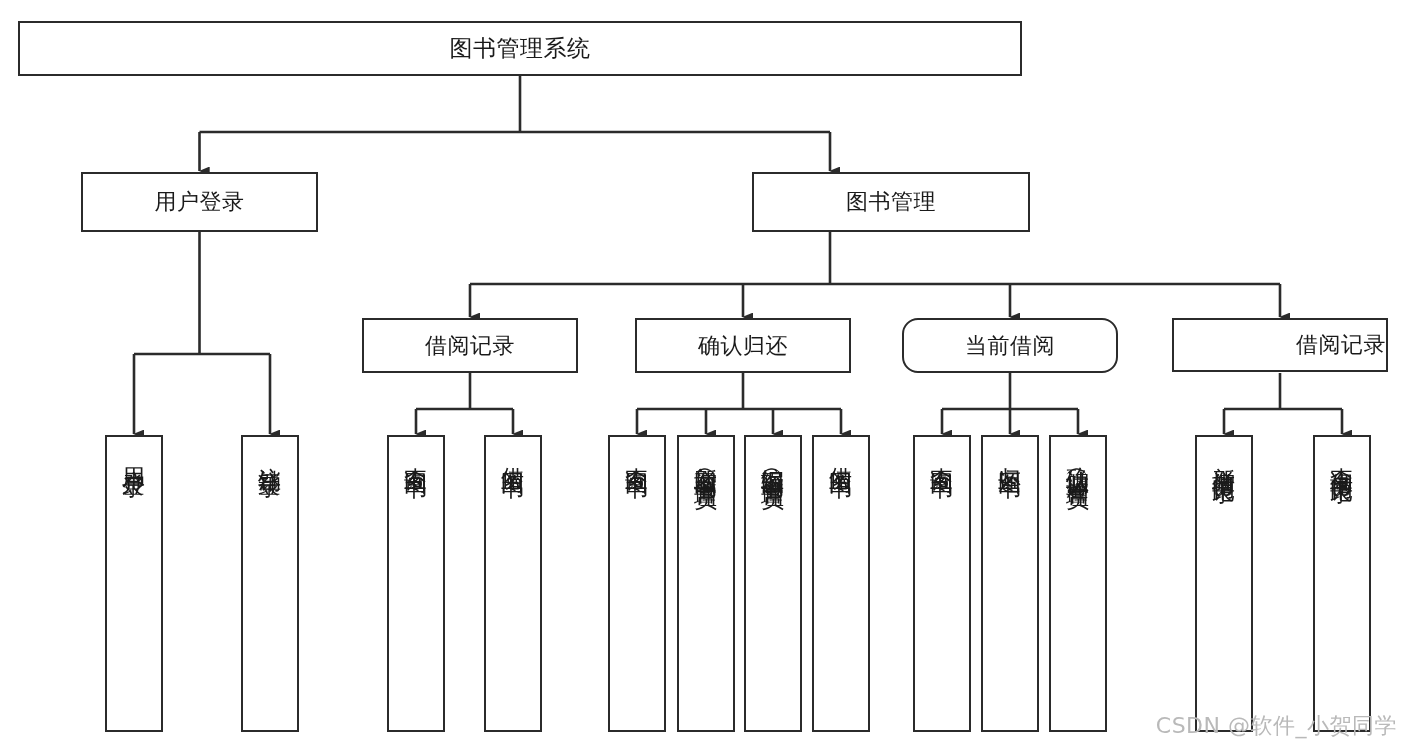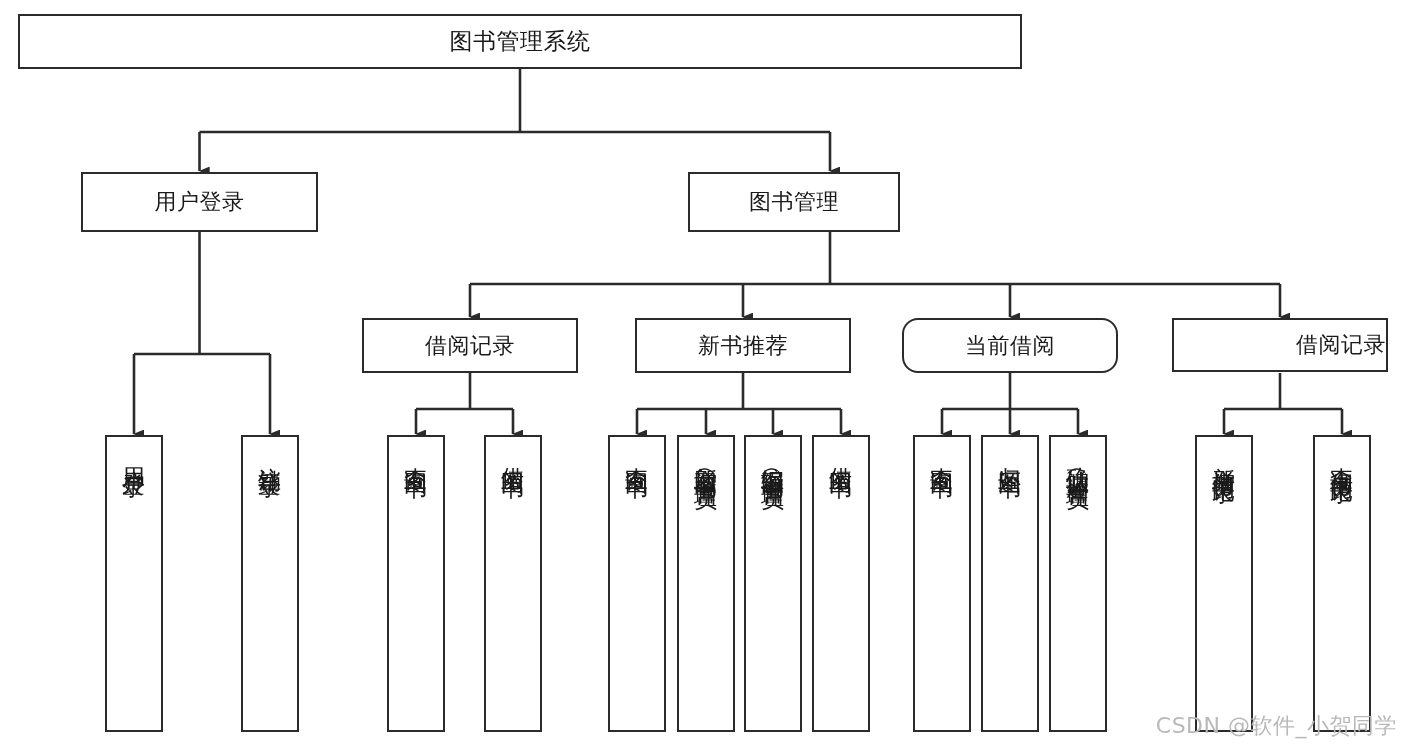--- a/index.html
+++ b/index.html
@@ -113,34 +113,34 @@
         <path d="M 1010 409 L 1010 434" marker-end="url(#arrowhead)"></path>
         <path d="M 1078 409 L 1078 434" marker-end="url(#arrowhead)"></path>
         <path d="M 1280 373 L 1280 409"></path>
         <path d="M 1224 409 L 1342 409"></path>
         <path d="M 1224 409 L 1224 434" marker-end="url(#arrowhead)"></path>
         <path d="M 1342 409 L 1342 434" marker-end="url(#arrowhead)"></path>
       </g>
   </svg>
 
   <div id="node-layer">
-      <div class="node horiz root" style="left: 18px; top: 14px; width: 1004px; height: 55px;">
+      <div class="node horiz root" style="left: 18px; top: 21px; width: 1004px; height: 55px;">
         <span class="node-label">图书管理系统</span>
       </div>
       <div class="node horiz" style="left: 81px; top: 172px; width: 237px; height: 60px;">
         <span class="node-label">用户登录</span>
       </div>
-      <div class="node horiz" style="left: 688px; top: 172px; width: 212px; height: 60px;">
+      <div class="node horiz" style="left: 752px; top: 172px; width: 278px; height: 60px;">
         <span class="node-label">图书管理</span>
       </div>
       <div class="node horiz" style="left: 362px; top: 318px; width: 216px; height: 55px;">
         <span class="node-label">借阅记录</span>
       </div>
       <div class="node horiz" style="left: 635px; top: 318px; width: 216px; height: 55px;">
-        <span class="node-label">新书推荐</span>
+        <span class="node-label">确认归还</span>
       </div>
       <div class="node horiz" style="left: 902px; top: 318px; width: 216px; height: 55px; border-radius: 16px;">
         <span class="node-label">当前借阅</span>
       </div>
       <div class="node horiz" style="left: 1172px; top: 318px; width: 216px; height: 54px; justify-content: flex-end;">
         <span class="node-label">借阅记录</span>
       </div>
       <div class="node leaf" style="left: 105px; top: 435px; width: 58px; height: 297px;">
         <span class="node-label">用户登录</span>
       </div>

